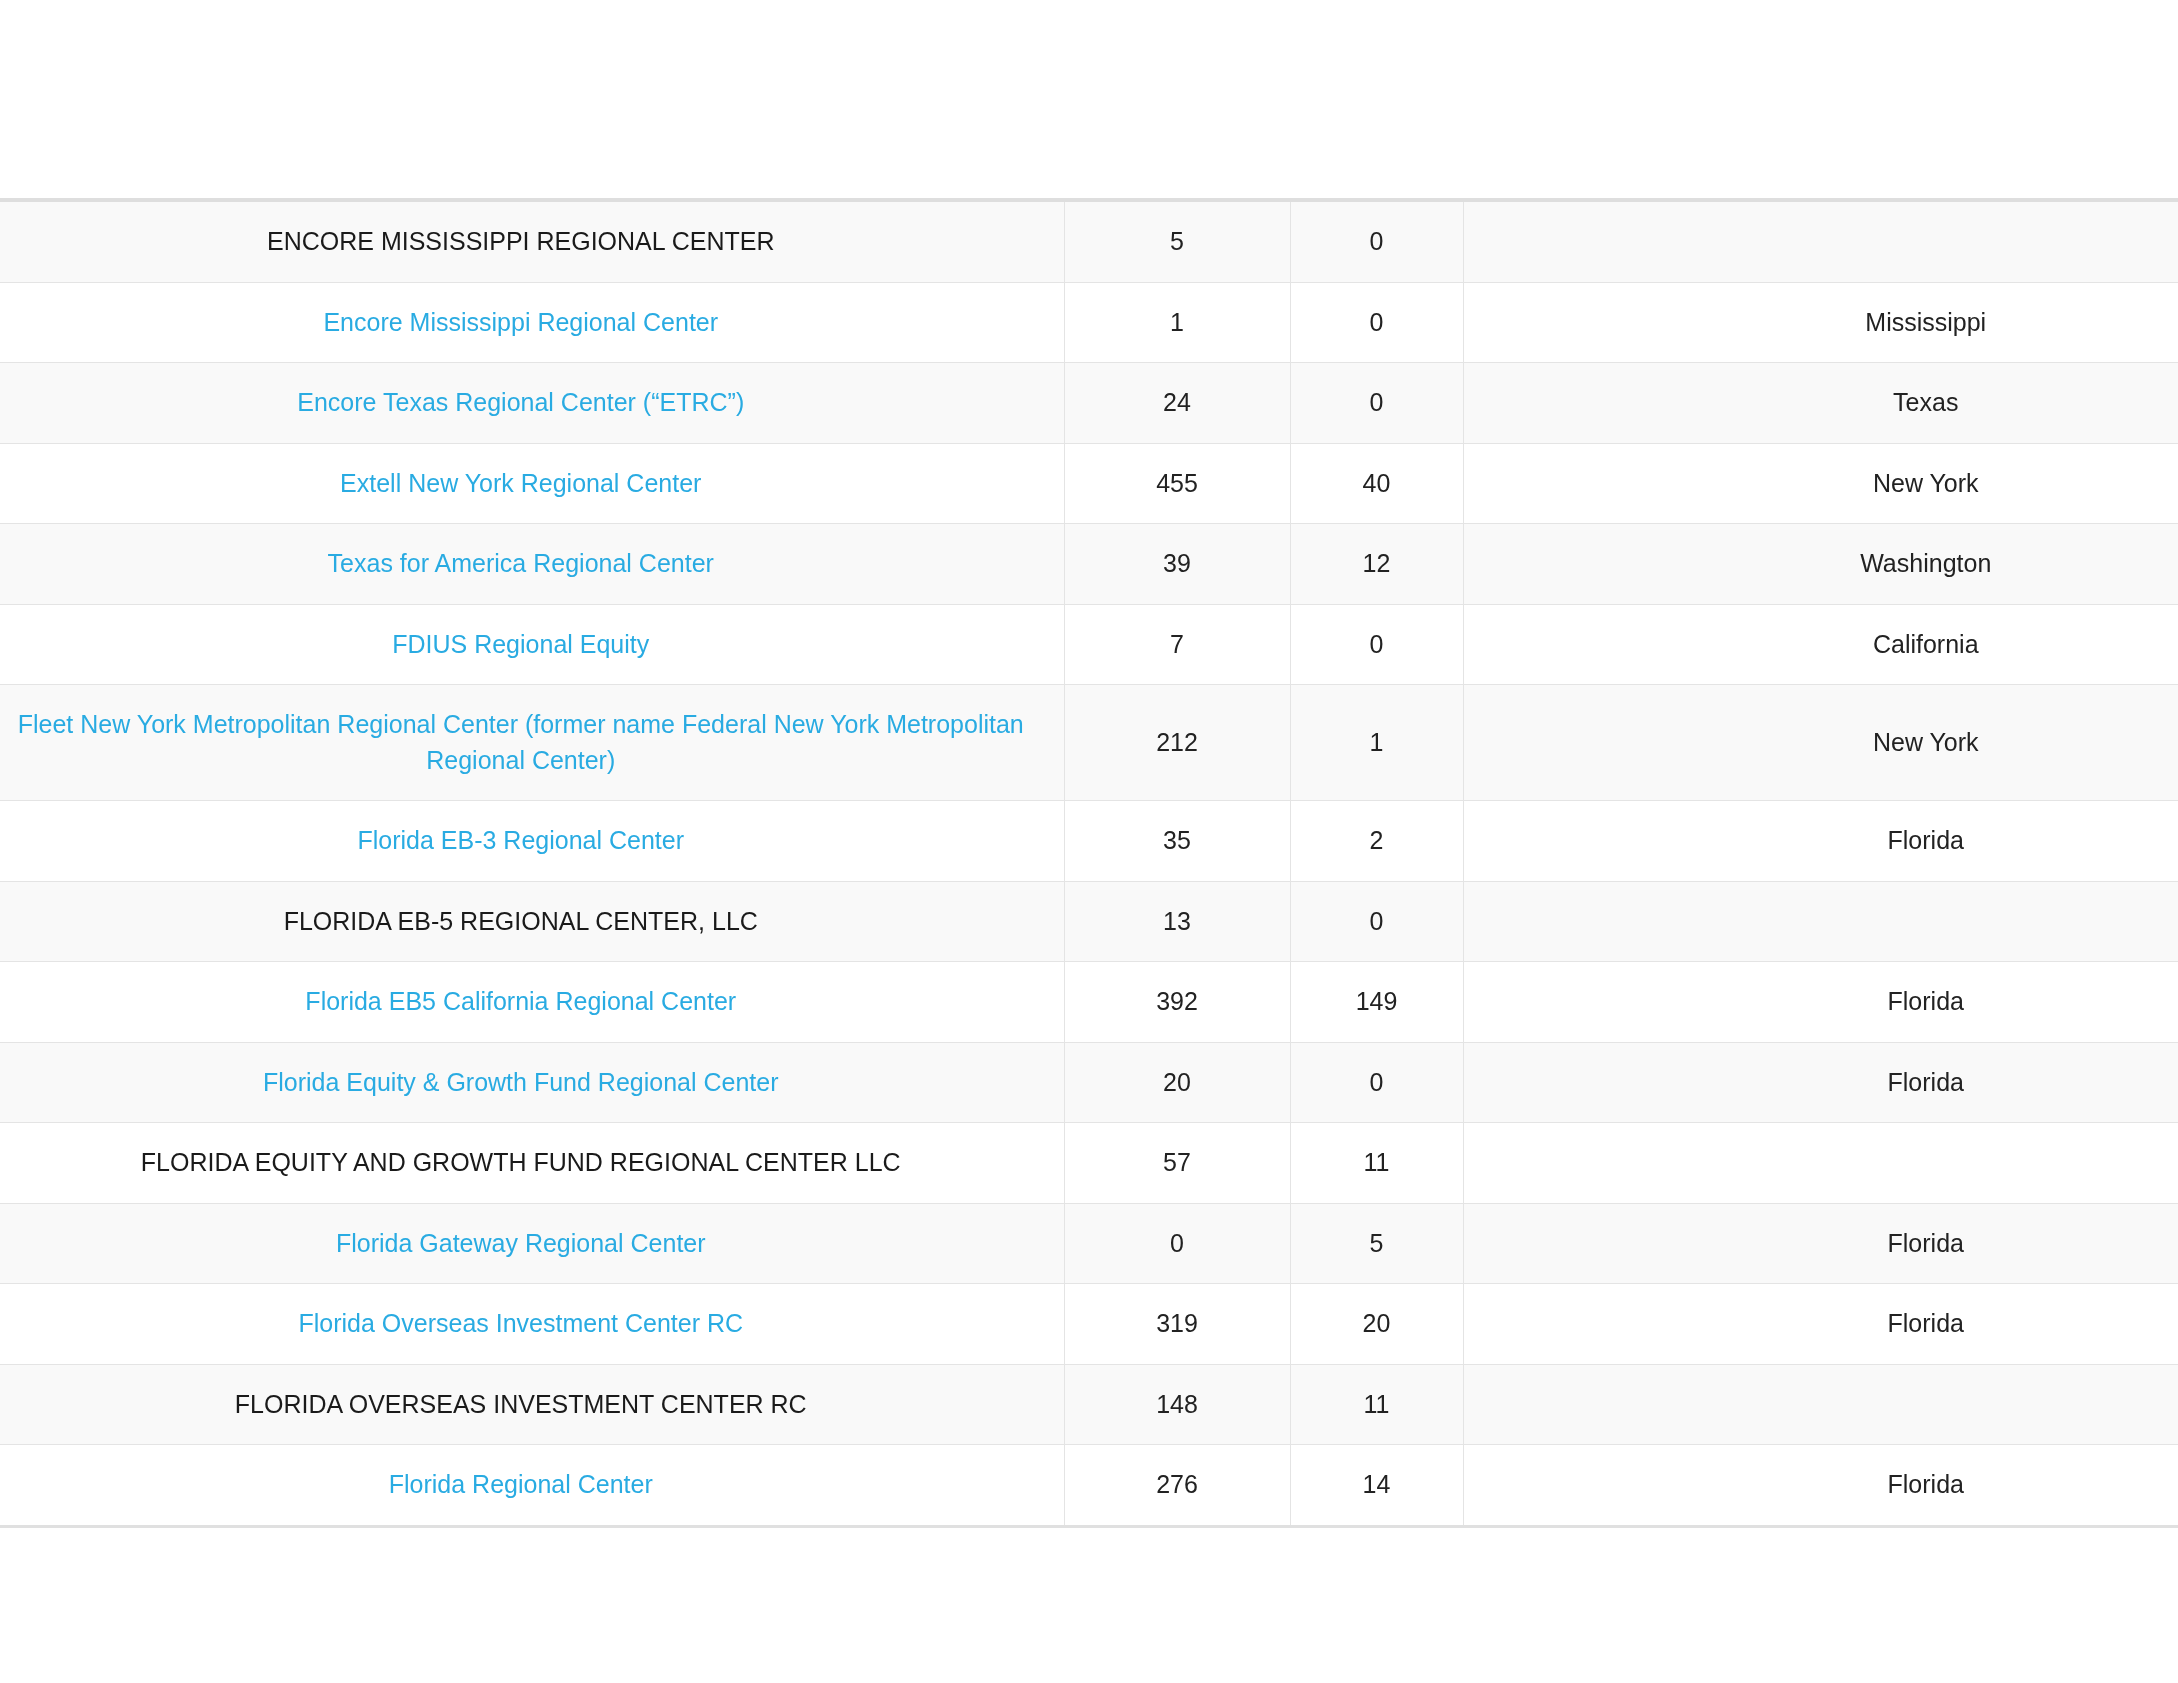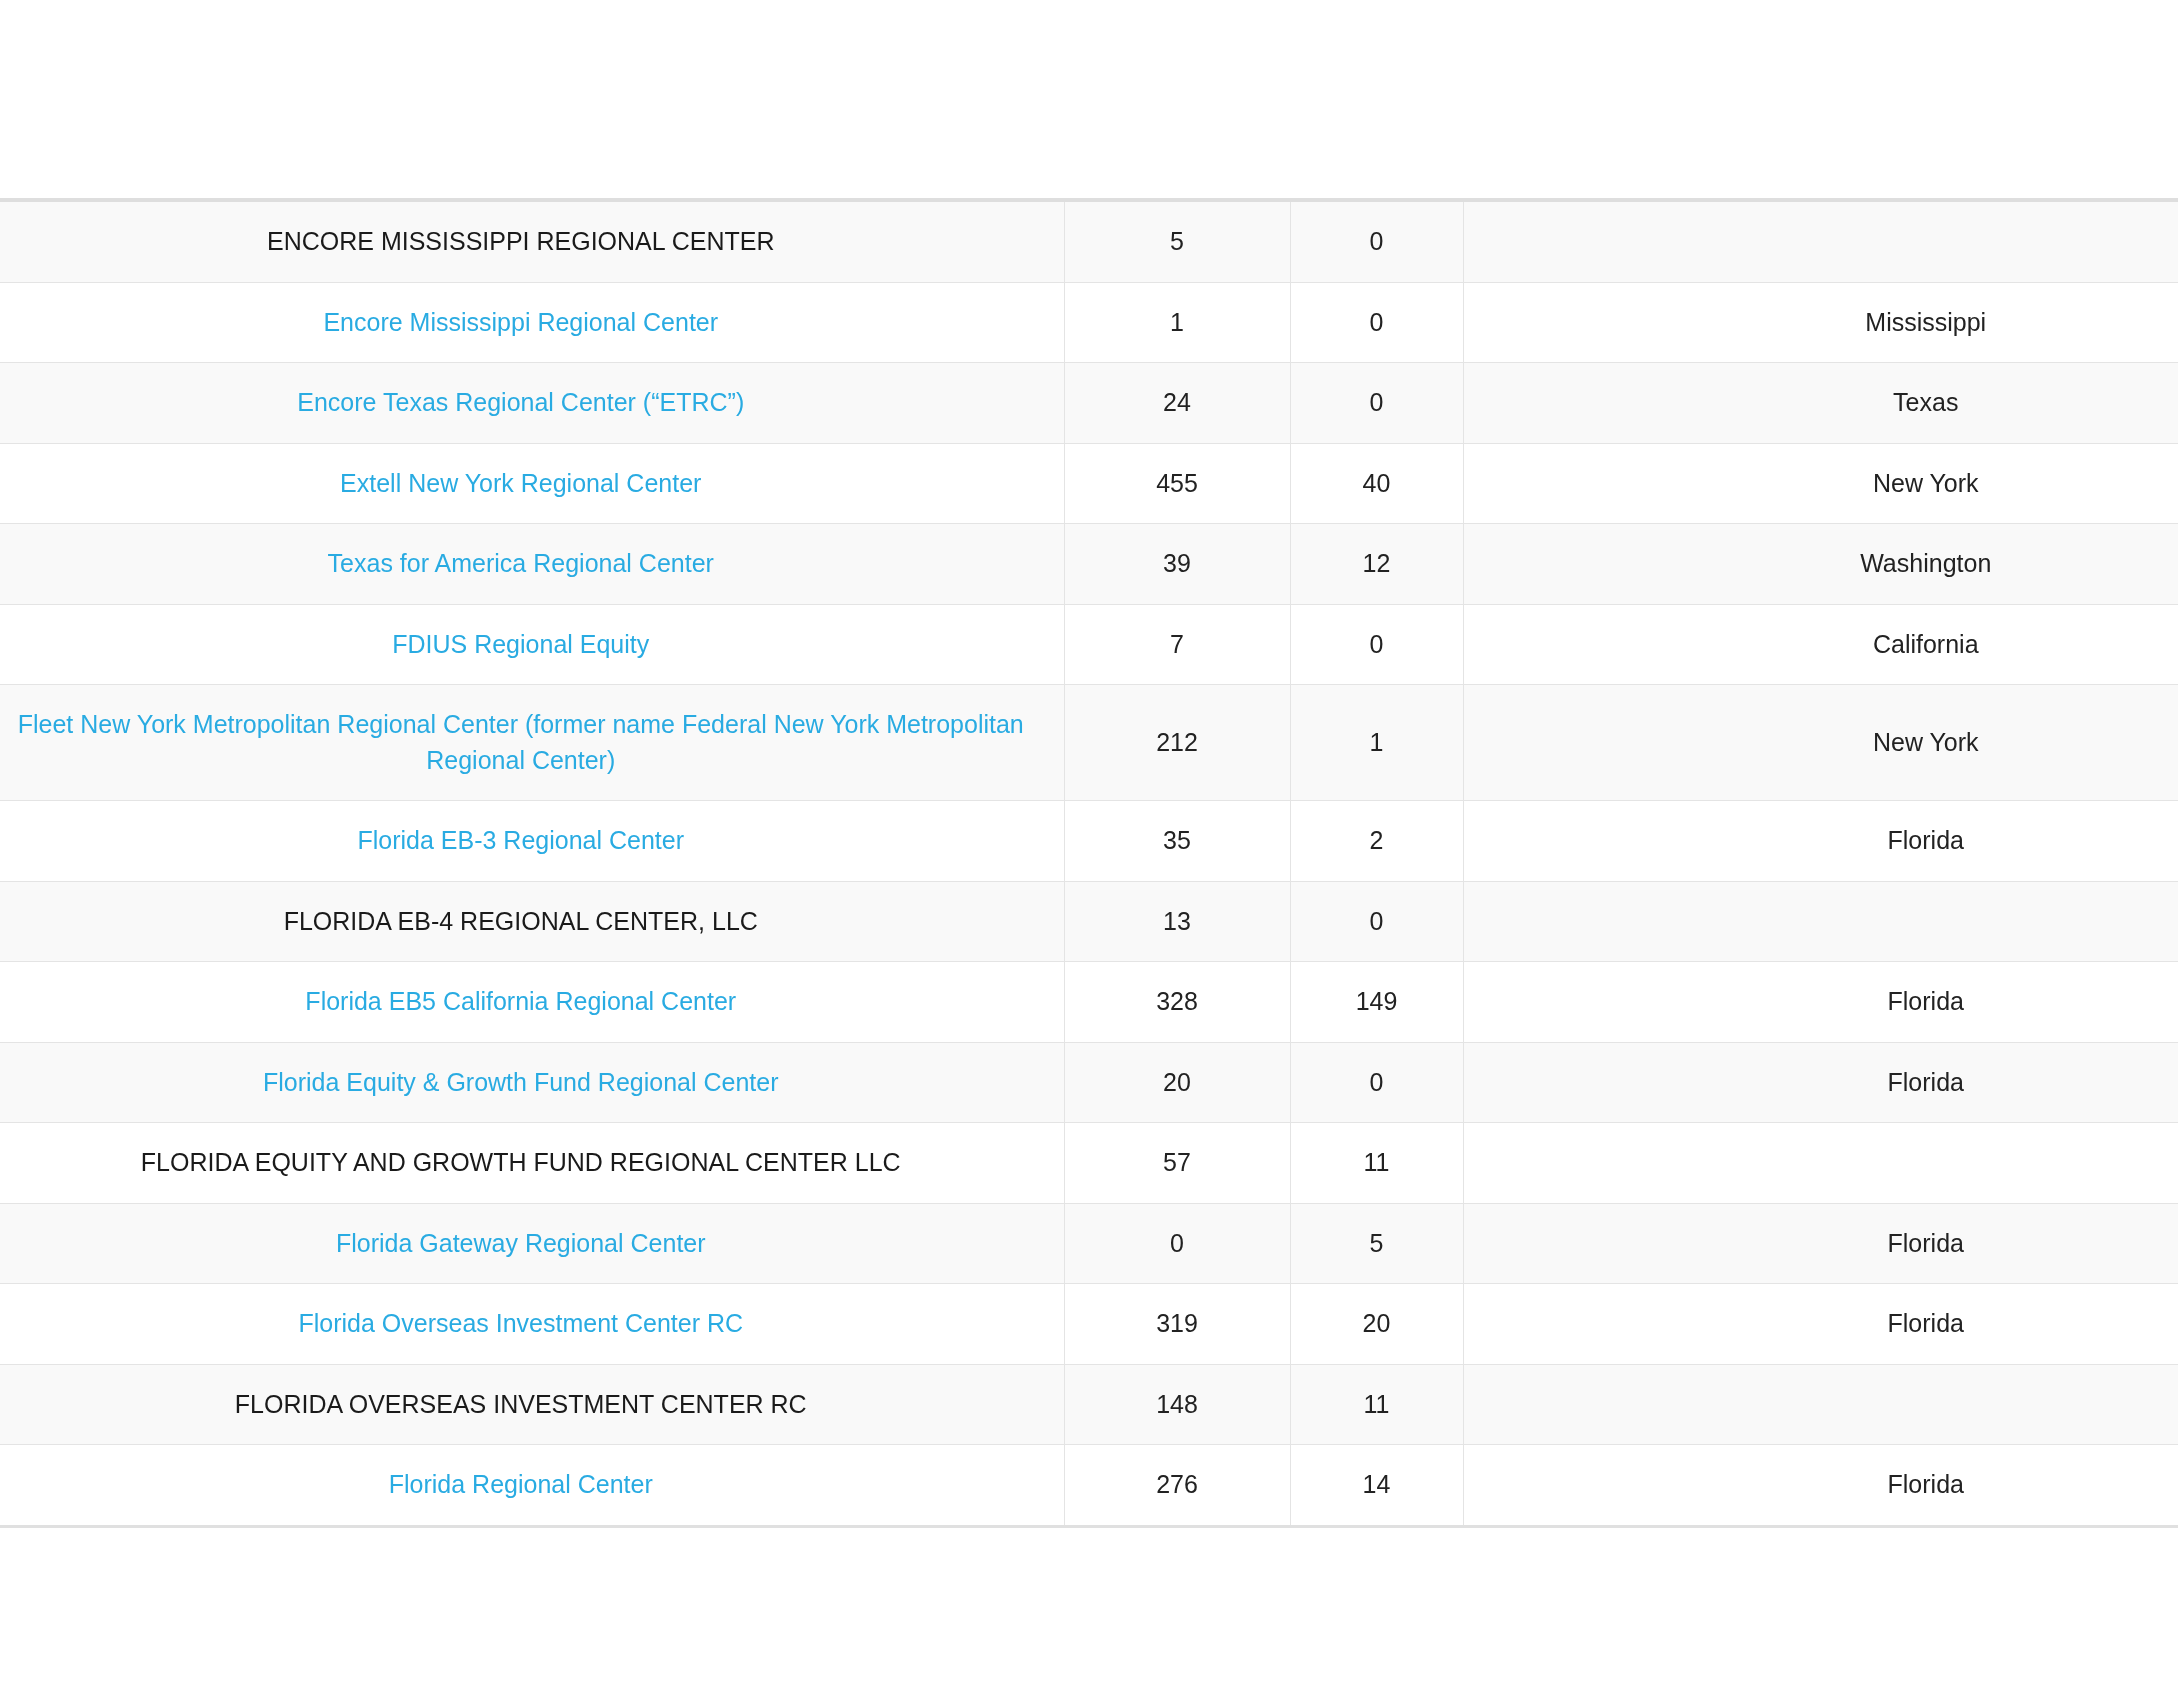--- a/index.html
+++ b/index.html
@@ -140,28 +140,28 @@
           <td class="col-b">1</td>
           <td class="col-state">New York</td>
         </tr>
         <tr>
           <td class="col-name"><span class="rc-link">Florida EB-3 Regional Center</span></td>
           <td class="col-a">35</td>
           <td class="col-b">2</td>
           <td class="col-state">Florida</td>
         </tr>
         <tr>
-          <td class="col-name"><span class="rc-plain">FLORIDA EB-4 REGIONAL CENTER, LLC</span></td>
+          <td class="col-name"><span class="rc-plain">FLORIDA EB-5 REGIONAL CENTER, LLC</span></td>
           <td class="col-a">13</td>
           <td class="col-b">0</td>
           <td class="col-state"></td>
         </tr>
         <tr>
           <td class="col-name"><span class="rc-link">Florida EB5 California Regional Center</span></td>
-          <td class="col-a">328</td>
+          <td class="col-a">392</td>
           <td class="col-b">149</td>
           <td class="col-state">Florida</td>
         </tr>
         <tr>
           <td class="col-name"><span class="rc-link">Florida Equity &amp; Growth Fund Regional Center</span></td>
           <td class="col-a">20</td>
           <td class="col-b">0</td>
           <td class="col-state">Florida</td>
         </tr>
         <tr>

